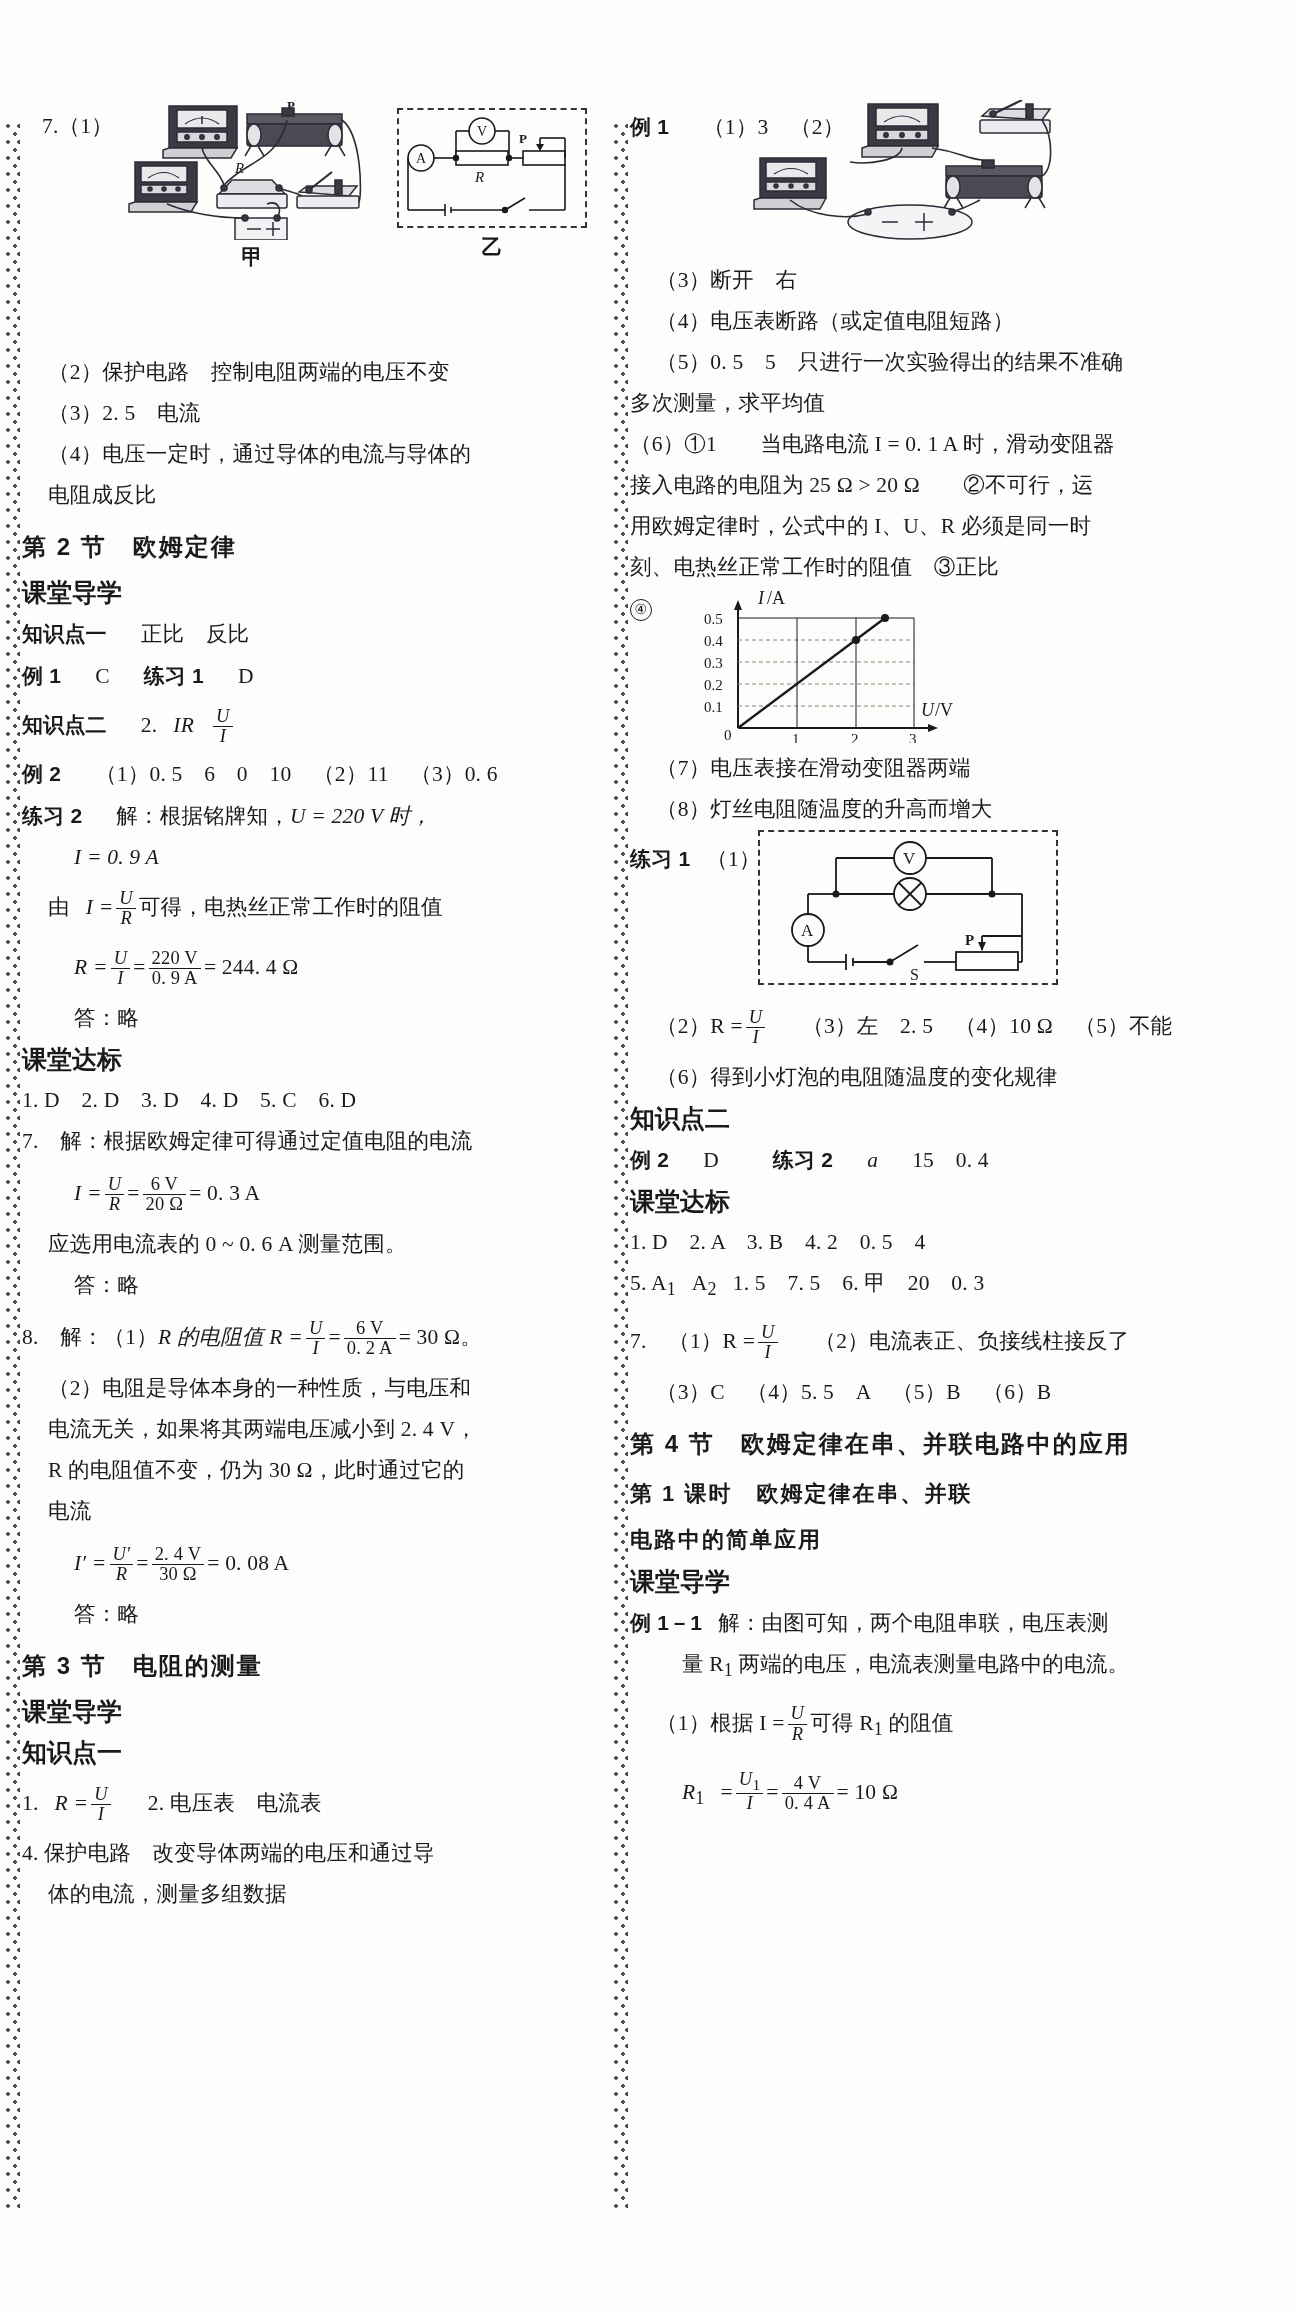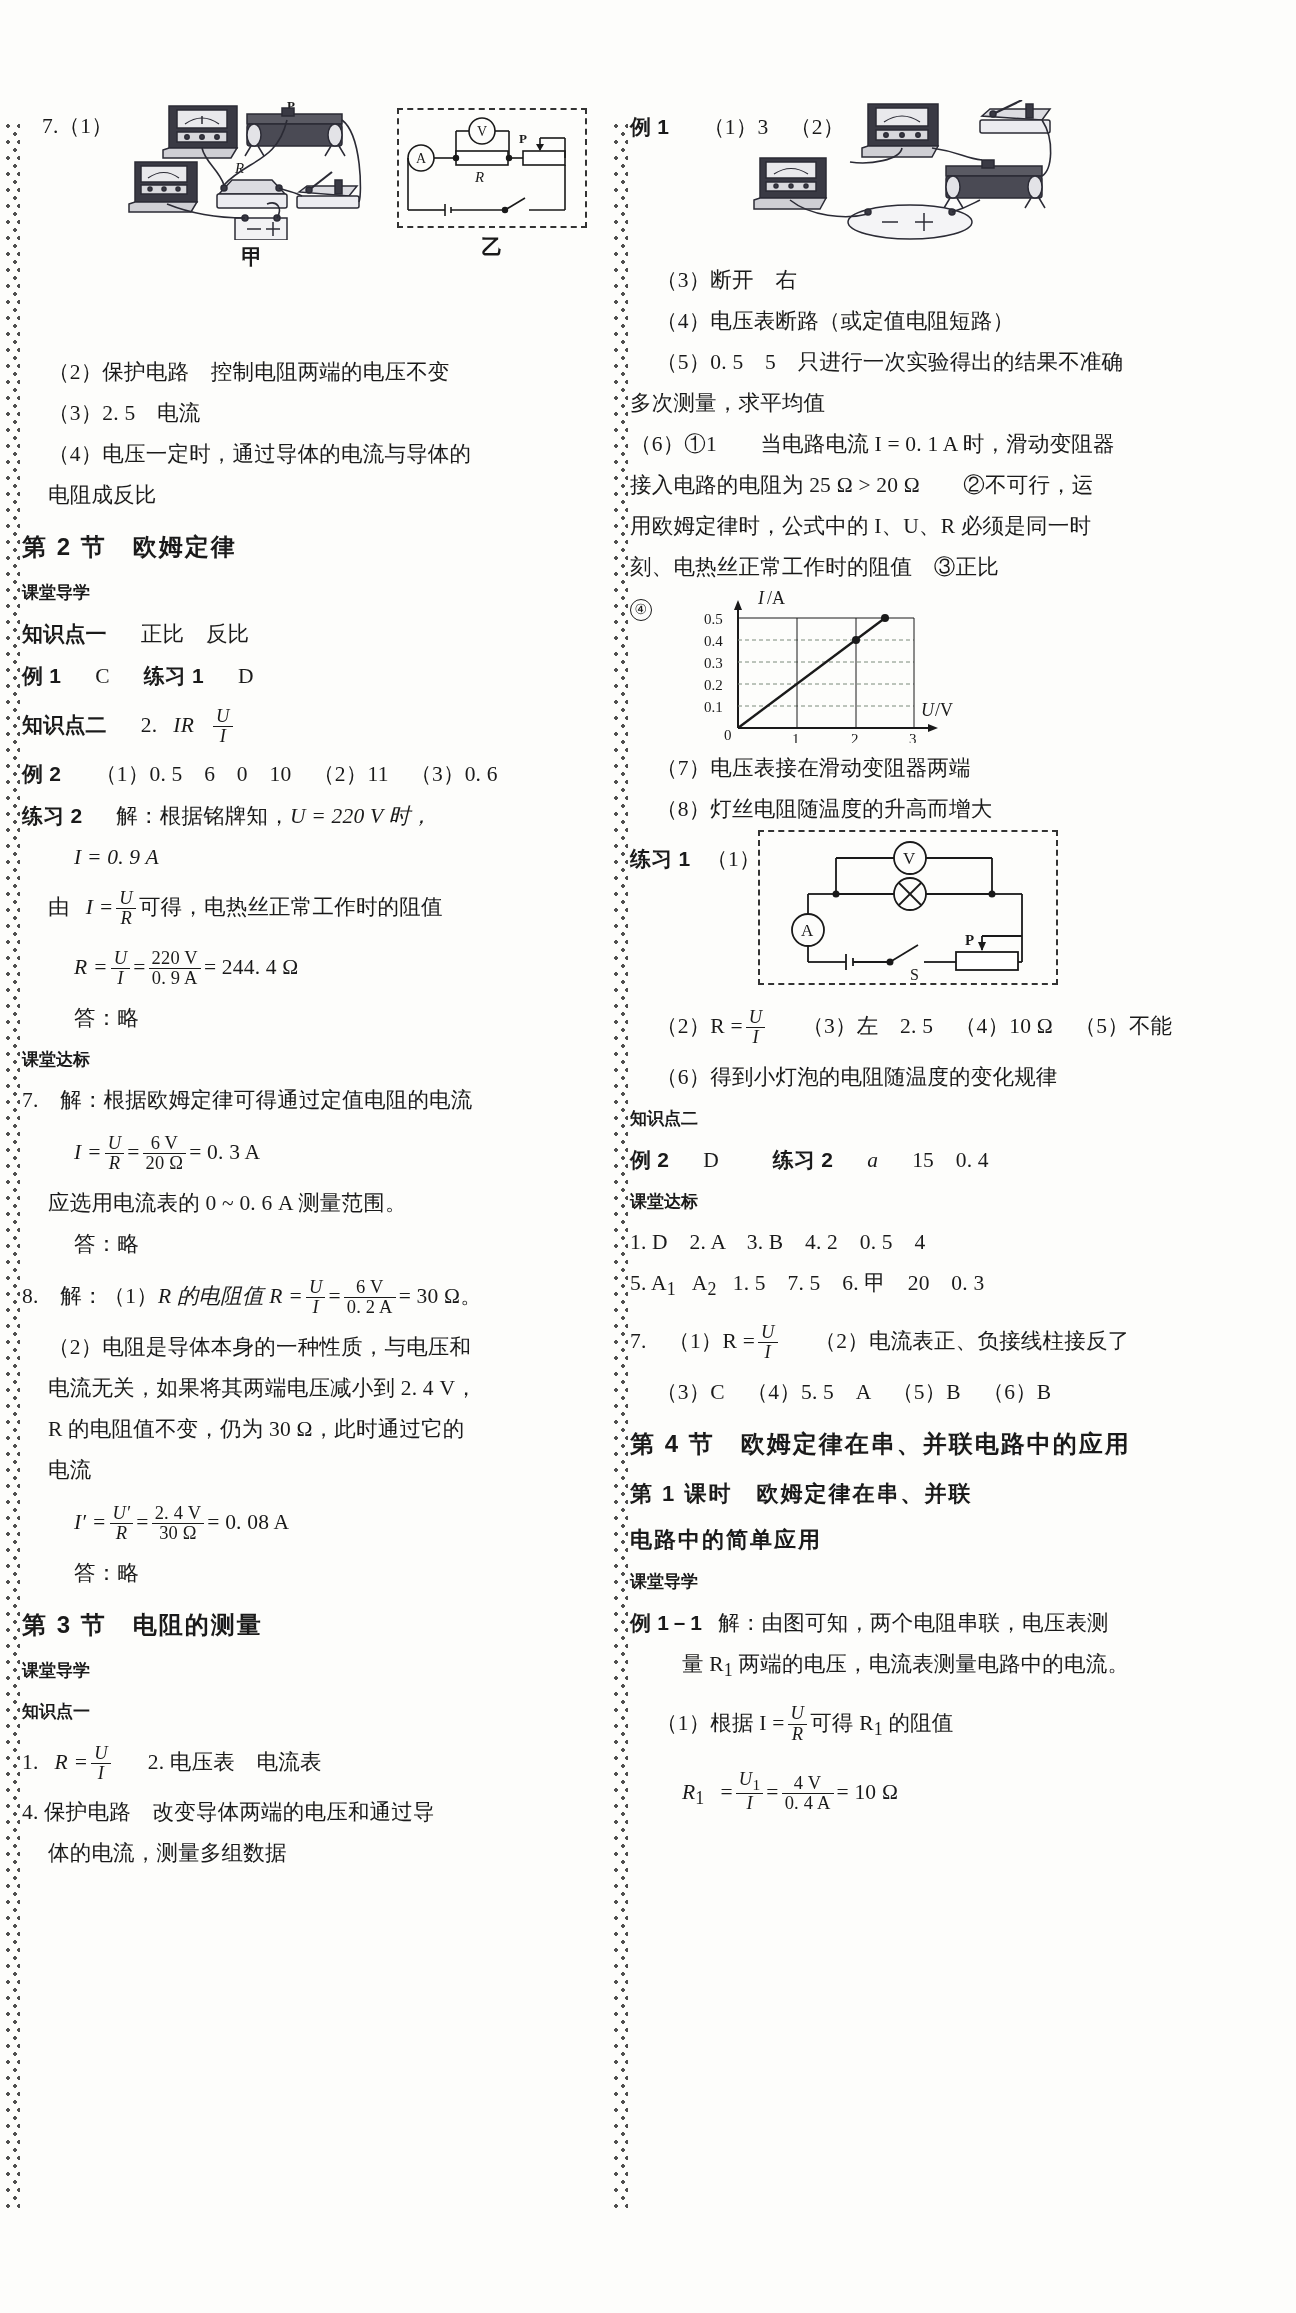--- a/index.html
+++ b/index.html
@@ -48,21 +48,21 @@
     font-family:"Liberation Sans","DejaVu Sans",sans-serif;
     font-size:24px;
     line-height:46px;
     letter-spacing:2px;
     margin:8px 0 2px;
   }
   .sec.sub{font-size:22px;line-height:38px;}
   .hdr{
     font-weight:bold;
     font-family:"Liberation Sans","DejaVu Sans",sans-serif;
-    font-size:17px;line-height:41px;
+    font-size:25px;line-height:41px;
   }
   .it{font-style:italic;font-family:"Liberation Serif",serif;}
   .sp{display:inline-block;width:16px;}
   .sp2{display:inline-block;width:34px;}
   .sp3{display:inline-block;width:54px;}
 
   
   .frac{
     display:inline-block;vertical-align:-0.55em;
     text-align:center;font-size:.86em;line-height:1.05;
@@ -233,20 +233,21 @@
       <span>由</span><span class="sp"></span><span class="it">I =</span><span class="frac"><span class="num it">U</span><span class="den it">R</span></span><span>可得，电热丝正常工作时的阻值</span>
     </div>
 
     <div class="line ind2" style="line-height:62px;">
       <span class="it">R =</span><span class="frac"><span class="num it">U</span><span class="den it">I</span></span>=<span class="frac"><span class="num">220 V</span><span class="den">0. 9 A</span></span><span>= 244. 4 Ω</span>
     </div>
 
     <div class="line ind2">答：略</div>
 
     <div class="hdr">课堂达标</div>
+    <div class="line">1. D　2. D　3. D　4. D　5. C　6. D</div>
 
     <div class="line">7.　解：根据欧姆定律可得通过定值电阻的电流</div>
     <div class="line ind2" style="line-height:62px;">
       <span class="it">I =</span><span class="frac"><span class="num it">U</span><span class="den it">R</span></span>=<span class="frac"><span class="num">6 V</span><span class="den">20 Ω</span></span><span>= 0. 3 A</span>
     </div>
     <div class="line ind1">应选用电流表的 0 ~ 0. 6 A 测量范围。</div>
     <div class="line ind2">答：略</div>
 
     <div class="line" style="line-height:62px;">
       <span>8.　解：（1）</span><span class="it">R 的电阻值 R =</span><span class="frac"><span class="num it">U</span><span class="den it">I</span></span>=<span class="frac"><span class="num">6 V</span><span class="den">0. 2 A</span></span><span>= 30 Ω。</span>

